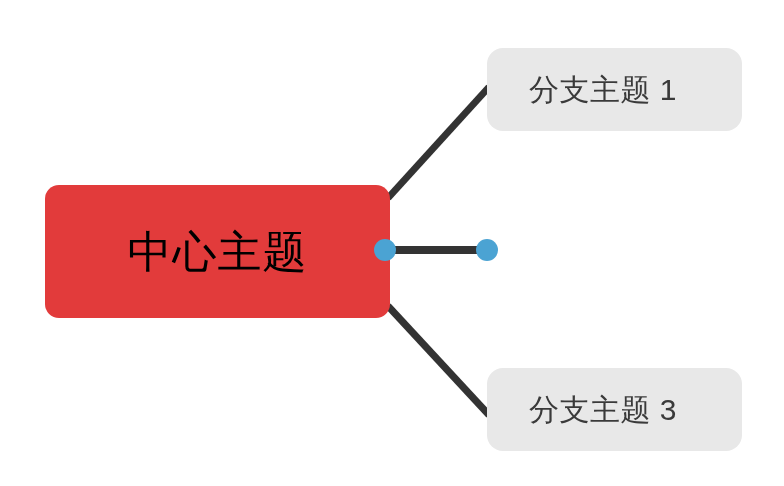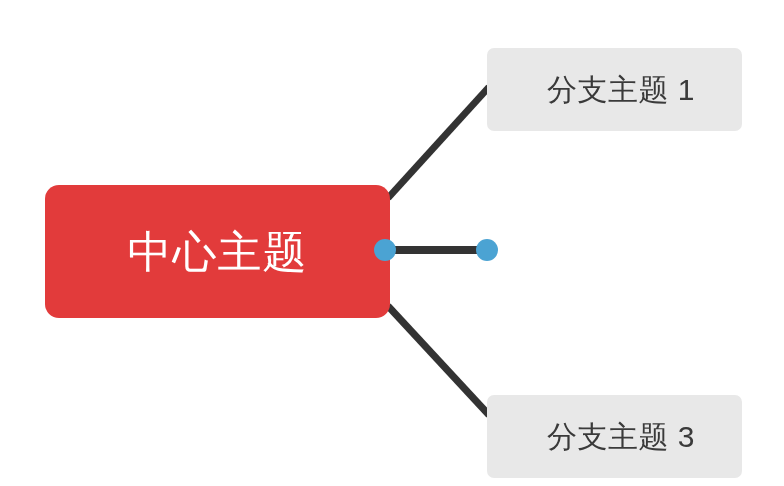--- a/index.html
+++ b/index.html
@@ -38,47 +38,47 @@
   .node-central {
     left: 45px;
     top: 185px;
     width: 345px;
     height: 133px;
     border-radius: 14px;
     background: #e23b3b;
     justify-content: center;
   }
   .node-central .node-label {
-    color: #ffffff;
+    color: #000000;
     font-size: 44px;
     line-height: 1;
     letter-spacing: 1px;
     font-weight: 400;
     white-space: nowrap;
   }
   .node-branch {
     left: 487px;
     width: 255px;
     height: 83px;
-    border-radius: 7px;
+    border-radius: 16px;
     background: #e8e8e8;
     justify-content: flex-start;
-    padding-left: 60px;
+    padding-left: 42px;
   }
   .node-branch .node-label {
     color: #3a3a3a;
     font-size: 30px;
     line-height: 1;
     letter-spacing: 0.5px;
     font-weight: 400;
     white-space: nowrap;
   }
   #branch-node-1 { top: 48px; }
   #branch-node-2 { top: 208px; }
-  #branch-node-3 { top: 395px; }
+  #branch-node-3 { top: 368px; }
 
   .handle {
     position: absolute;
     width: 22px;
     height: 22px;
     border-radius: 50%;
     background: #4ba3d3;
   }
   #handle-source { left: 374px; top: 239px; }
   #handle-target { left: 476px; top: 239px; }

